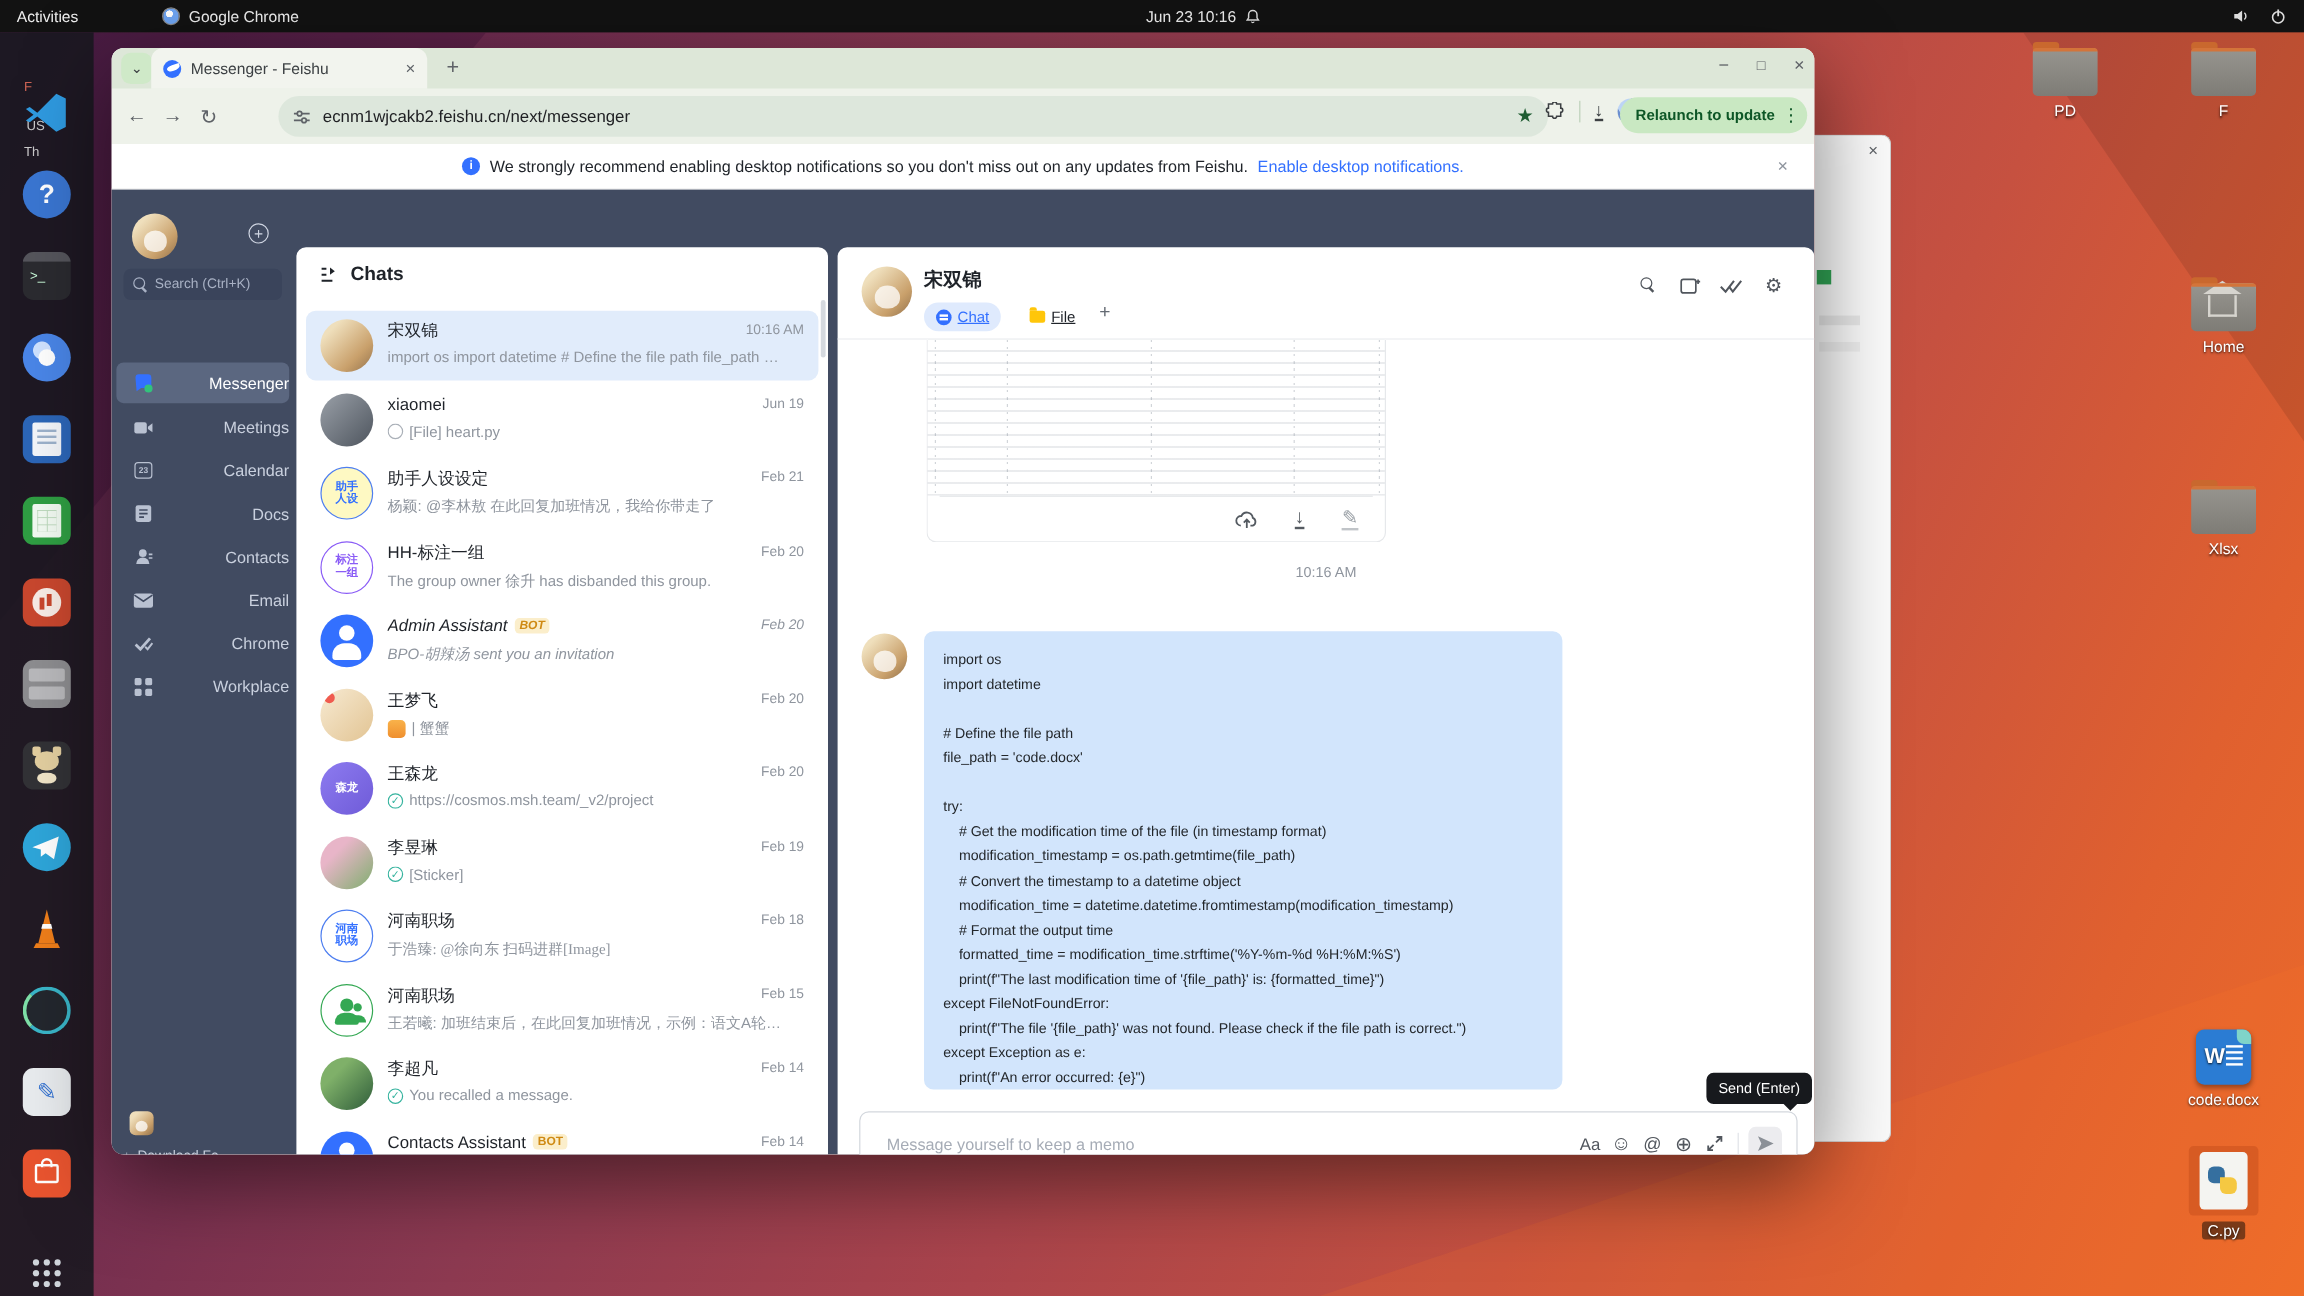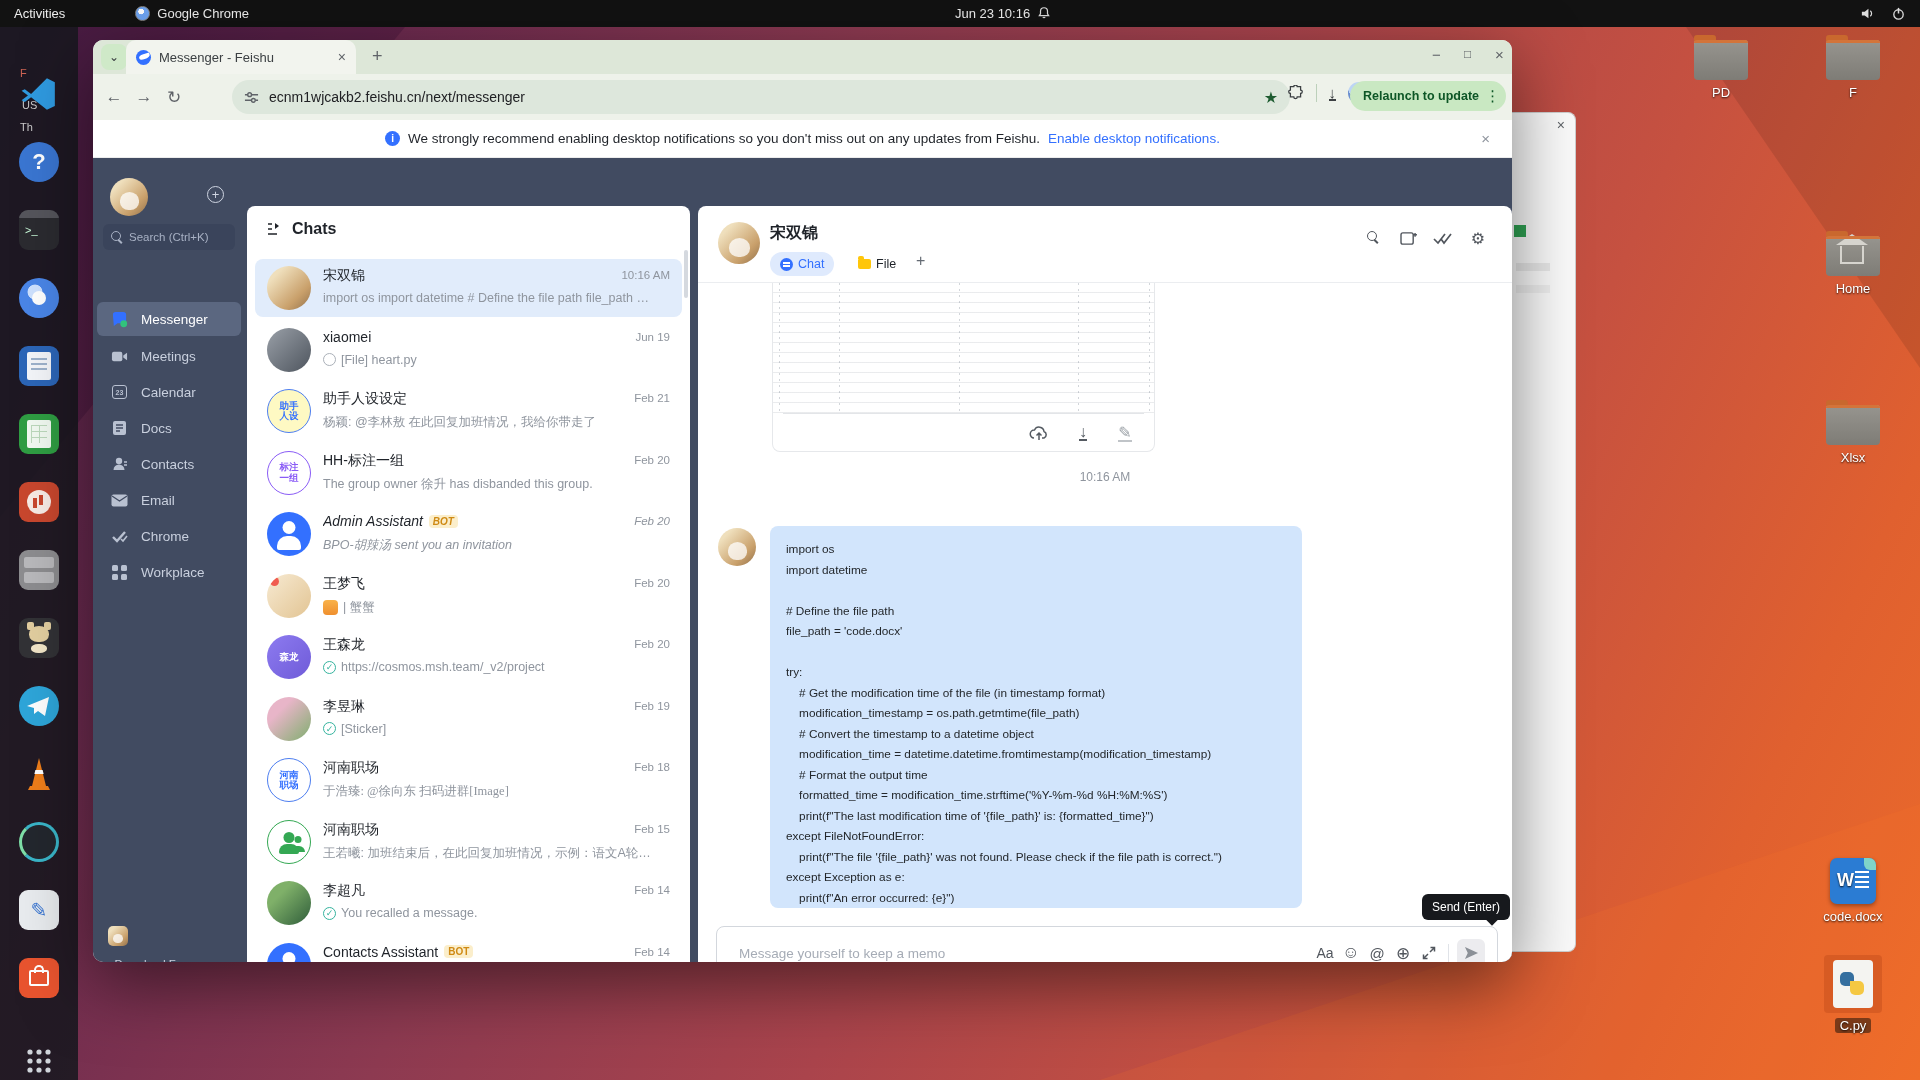--- a/index.html
+++ b/index.html
@@ -6,21 +6,21 @@
   *{box-sizing:border-box;font-family:"Liberation Sans",sans-serif;}
   #screen{position:relative;width:1920px;height:1080px;overflow:hidden;
     background:linear-gradient(115deg,#4e2147 0%,#6b2a4f 16%,#8d3a51 36%,#aa444c 54%,#c65140 72%,#e0602f 88%,#ec6b2a 100%);}
   .abs{position:absolute;}
   .facet1{clip-path:polygon(100% 0,55% 0,100% 55%);background:rgba(0,0,0,.10);}
   .facet2{clip-path:polygon(0 100%,100% 40%,100% 100%);background:rgba(255,120,40,.15);}
   .facet3{clip-path:polygon(0 0,45% 0,0 70%);background:rgba(30,0,40,.22);}
 
   
   #topbar{left:0;top:0;width:1920px;height:27px;background:#121212;color:#eee;font-size:13px;display:flex;align-items:center;}
-  #topbar .seg{display:flex;align-items:flex-start;gap:7px;}
+  #topbar .seg{display:flex;align-items:flex-end;gap:7px;}
   .tb-ic{display:inline-block;}
 
   
   #dock{left:0;top:27px;width:78px;height:1053px;background:rgba(24,24,31,.88);}
   .dock-it{position:absolute;left:17px;width:44px;height:44px;display:flex;align-items:center;justify-content:center;}
   .dk-sq{width:40px;height:40px;border-radius:9px;position:relative;overflow:hidden;}
   .frag{position:absolute;color:#ddd;font-size:11px;opacity:.9;}
 
   
   .dt-ic{position:absolute;width:90px;text-align:center;color:#fff;font-size:13px;text-shadow:0 1px 2px rgba(0,0,0,.85);}
@@ -50,21 +50,21 @@
   #banner .bx{position:absolute;right:22px;color:#8f959e;font-size:15px;}
   .info-i{width:15px;height:15px;border-radius:50%;background:#3370ff;color:#fff;font-size:10px;font-weight:bold;display:inline-flex;align-items:center;justify-content:center;font-style:normal;}
 
   
   #app{position:absolute;left:0;top:118px;width:100%;height:804px;background:#414b61;}
   
   #rail{position:absolute;left:0;top:0;width:152px;height:100%;color:#c9d0de;}
   .avatar{border-radius:50%;background:linear-gradient(135deg,#efdfbc 20%,#c9a06b 70%,#92714c);position:relative;overflow:hidden;}
   .avatar::after{content:"";position:absolute;left:25%;top:38%;width:50%;height:45%;border-radius:50% 50% 45% 45%;background:rgba(255,255,255,.75);}
   #railsearch{position:absolute;left:10px;top:66px;width:132px;height:26px;border-radius:6px;background:#3a445b;display:flex;align-items:center;padding:0 8px;gap:6px;font-size:11.5px;color:#a8b1c4;}
-  .nav{position:absolute;left:4px;width:144px;height:34px;border-radius:6px;display:flex;align-items:center;padding:0 0 0 14px;gap:13px;font-size:13.5px;}
+  .nav{position:absolute;left:4px;width:144px;height:34px;border-radius:6px;display:flex;align-items:center;padding:0 0 0 14px;gap:13px;font-size:13.5px;justify-content:space-between;}
   .nav.active{background:#5b6780;color:#fff;}
   .nico{width:17px;height:17px;display:flex;align-items:center;justify-content:center;color:#b9c1d1;}
   
   .card{position:absolute;top:48px;background:#fff;border-radius:8px 8px 0 0;}
   #chatlist{left:154px;width:443px;height:756px;}
   #chatpanel{left:605px;width:814px;height:756px;}
   #cl-head{display:flex;align-items:center;gap:9px;padding:14px 0 8px 20px;font-size:16px;font-weight:bold;color:#1f2329;}
   .ci{position:absolute;left:8px;width:427px;height:58px;border-radius:8px;}
   .ci.sel{background:#e1ecfb;}
   .ci-av{position:absolute;left:12px;top:7px;width:44px;height:44px;border-radius:50%;display:flex;align-items:center;justify-content:center;text-align:center;overflow:hidden;}
@@ -91,21 +91,21 @@
   .a6{background:linear-gradient(135deg,#f7ead2,#e2c493);}
   .a7{background:linear-gradient(135deg,#8d7bf0,#6f5bd8);}
   .a8{background:linear-gradient(135deg,#e8b5c8 30%,#7fae6e);}
   .a9{background:#fff;border:1.6px solid #4d7ef0;}
   .a10{background:#fff;border:1.6px solid #34a853;}
   .a11{background:linear-gradient(135deg,#7fb069 30%,#2f5d3a);}
   .a12{background:#3370ff;}
   
   #cp-head{position:absolute;left:0;top:0;width:100%;height:77px;border-bottom:1px solid #ebedf0;}
   #cp-name{position:absolute;left:72px;top:17px;font-size:16px;font-weight:bold;color:#1f2329;}
-  .tabpill{position:absolute;top:46px;height:24px;border-radius:13px;display:flex;align-items:center;gap:5px;font-size:12.5px;padding:0 10px;}
+  .tabpill{position:absolute;top:46px;height:24px;border-radius:13px;display:flex;align-items:center;gap:5px;font-size:12.5px;padding:0 10px;text-decoration:underline;}
   .hd-ic{position:absolute;top:22px;width:20px;height:20px;color:#51565d;display:flex;align-items:center;justify-content:center;font-size:16px;}
   
   #imgcard{position:absolute;left:74px;top:77px;width:383px;height:169px;border:1px solid #e6e8eb;border-top:none;border-radius:0 0 8px 8px;background:#fff;}
   #grid{position:absolute;left:0;top:0;width:100%;height:130px;overflow:hidden;
     background:repeating-linear-gradient(to bottom,transparent 0 9px,rgba(125,135,148,.16) 9px 10px);}
   .vline{position:absolute;top:0;width:1px;height:100%;background:repeating-linear-gradient(to bottom,rgba(125,135,148,.35) 0 2px,transparent 2px 6px);}
   #imgdiv{position:absolute;left:10px;right:10px;top:130px;border-top:1px solid #e3e5e8;}
   .card-act{position:absolute;top:139px;width:22px;height:22px;color:#545a61;display:flex;align-items:center;justify-content:center;font-size:16px;}
   #timediv{position:absolute;left:0;top:264px;width:100%;text-align:center;font-size:12px;color:#8f959e;}
   #bubble{position:absolute;left:72px;top:320px;width:532px;height:382px;background:#d2e5fc;border-radius:8px;padding:13px 16px;}

